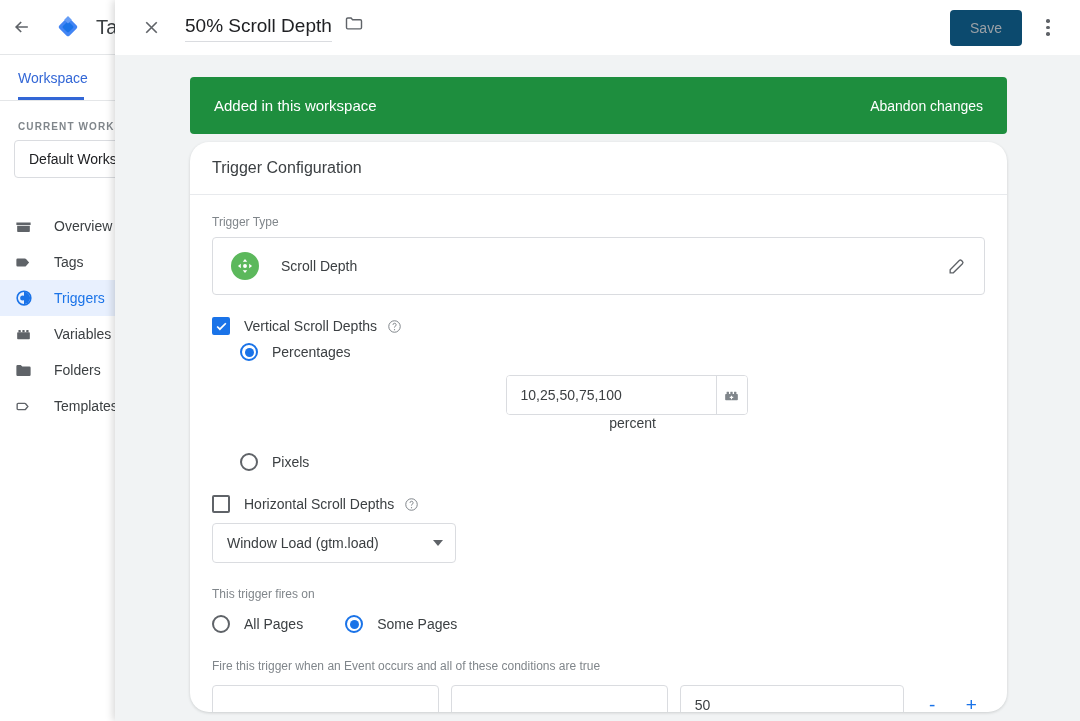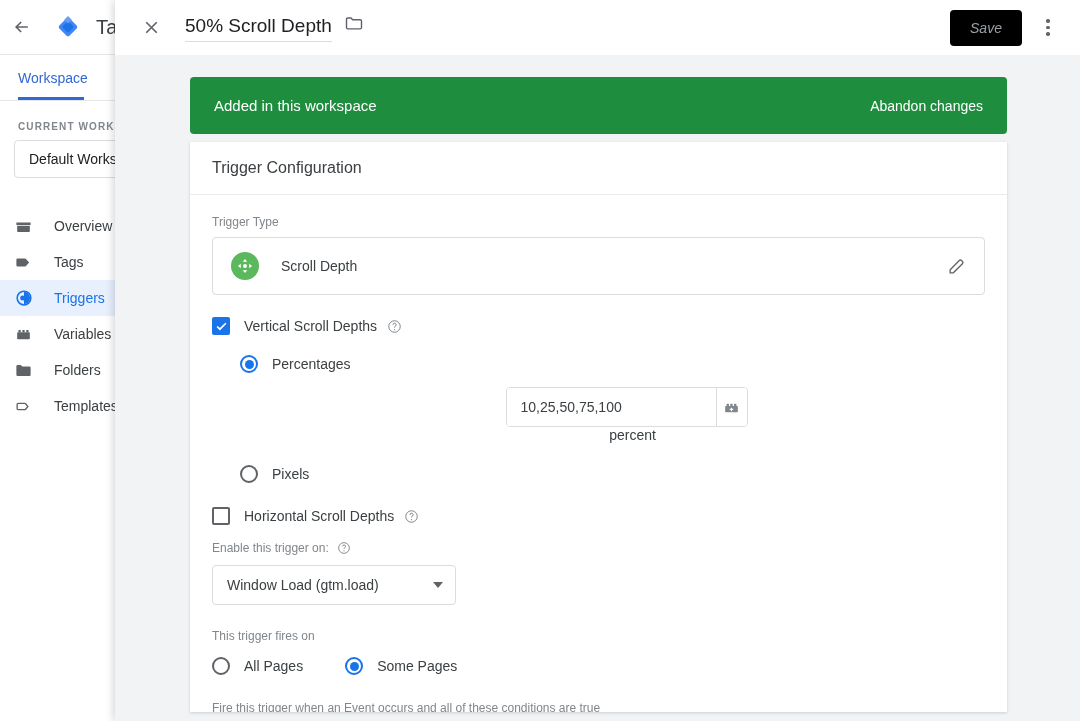--- a/index.html
+++ b/index.html
@@ -77,43 +77,42 @@
   }
   .title-wrap { margin-left: 14px; display: flex; align-items: flex-end; gap: 12px; }
   .title-field {
     font-size: 19px; color: #202124; padding-bottom: 4px;
     border-bottom: 1px solid #dadce0; min-width: 145px; cursor: text;
   }
   .folder-ico { color: #5f6368; padding-bottom: 5px; cursor: pointer; }
   .spacer { flex: 1; }
   .save-btn {
     min-width: 72px; height: 36px; padding: 0 20px; border-radius: 4px;
-    background: #000000; color: #9aa0a6; font-size: 14px; font-weight: 500;
+    background: #0c4a6e; color: #9aa0a6; font-size: 14px; font-weight: 500;
     display: flex; align-items: center; justify-content: center; cursor: default;
     border: none;
-    font-style: italic;
   }
   .kebab {
     width: 40px; height: 40px; margin-left: 6px; display: flex; flex-direction: column;
     align-items: center; justify-content: center; gap: 3px; cursor: pointer; border-radius: 50%;
   }
   .kebab i { width: 3.5px; height: 3.5px; border-radius: 50%; background: #5f6368; display: block; }
 
   .modal-body { position: relative; height: 560px; background: #f1f3f4; }
 
   .banner {
     position: absolute; left: 75px; top: 22px; width: 817px; height: 57px;
     background: #1e8e3e; border-radius: 4px; display: flex; align-items: center;
     padding: 0 24px; color: #fff; font-size: 15px;
   }
   .banner-action { margin-left: auto; font-size: 14px; font-weight: 500; cursor: pointer; }
 
   .card {
     position: absolute; left: 75px; top: 87px; width: 817px; height: 570px;
-    background: #fff; border-radius: 0; box-shadow: 0 1px 3px rgba(60,64,67,.2);
+    background: #fff; border-radius: 19px; box-shadow: 0 1px 3px rgba(60,64,67,.2);
     overflow: hidden;
   }
   .card-head {
     height: 53px; display: flex; align-items: center; padding: 0 22px;
     border-bottom: 1px solid #e8eaed; font-size: 16px; color: #3c4043;
   }
   .card-body { padding: 20px 22px 0 22px; }
 
   .field-label { font-size: 12px; color: #80868b; margin-bottom: 8px; }
 
@@ -133,21 +132,21 @@
 
   .chk-row { display: flex; align-items: center; margin-top: 22px; }
   .chkbox {
     width: 18px; height: 18px; border: 2px solid #5f6368; border-radius: 2px;
     display: flex; align-items: center; justify-content: center; cursor: pointer; flex: none;
   }
   .chkbox.checked { background: #1a73e8; border-color: #1a73e8; }
   .chk-label { margin-left: 14px; font-size: 14px; color: #3c4043; }
   .help-ico { margin-left: 10px; color: #80868b; display: flex; align-items: center; cursor: pointer; }
 
-  .radio-row { display: flex; align-items: center; margin-top: 20px; margin-left: 28px; }
+  .radio-row { display: flex; align-items: center; margin-top: 8px; margin-left: 28px; }
   .radio {
     width: 18px; height: 18px; border-radius: 50%; border: 2px solid #5f6368;
     display: flex; align-items: center; justify-content: center; cursor: pointer; flex: none;
   }
   .radio.on { border-color: #1a73e8; }
   .radio.on::after { content: ""; width: 9px; height: 9px; border-radius: 50%; background: #1a73e8; }
   .radio-label { margin-left: 14px; font-size: 14px; color: #3c4043; }
 
   .pct-row { display: flex; align-items: center; margin-top: 14px; margin-left: 56px; flex-direction: column; }
   .inp-group { display: flex; width: 242px; height: 40px; border: 1px solid #dadce0; border-radius: 4px; overflow: hidden; }
@@ -390,30 +389,20 @@
           <span class="chk-label">Horizontal Scroll Depths</span>
           <span class="help-ico">
             <svg width="15" height="15" viewBox="0 0 24 24" fill="none" stroke="currentColor" stroke-width="1.6">
               <circle cx="12" cy="12" r="9.2"></circle>
               <path d="M9.6 9.3a2.5 2.5 0 1 1 3.3 2.4c-.6.25-.9.8-.9 1.5v.5"></path>
               <circle cx="12" cy="17" r="1" fill="currentColor" stroke="none"></circle>
             </svg>
           </span>
         </div>
 
-        <div class="chk-row" style="margin-top:16px;">
-          <span class="field-label" style="margin:0;">Enable this trigger on:</span>
-          <span class="help-ico" style="margin-left:8px;">
-            <svg width="14" height="14" viewBox="0 0 24 24" fill="none" stroke="currentColor" stroke-width="1.6">
-              <circle cx="12" cy="12" r="9.2"></circle>
-              <path d="M9.6 9.3a2.5 2.5 0 1 1 3.3 2.4c-.6.25-.9.8-.9 1.5v.5"></path>
-              <circle cx="12" cy="17" r="1" fill="currentColor" stroke="none"></circle>
-            </svg>
-          </span>
-        </div>
 
         <div class="sel-wrap">
           <div class="sel">
             <span>Window Load (gtm.load)</span>
             <span class="caret"></span>
           </div>
         </div>
 
         <div class="sub-label">This trigger fires on</div>
 

